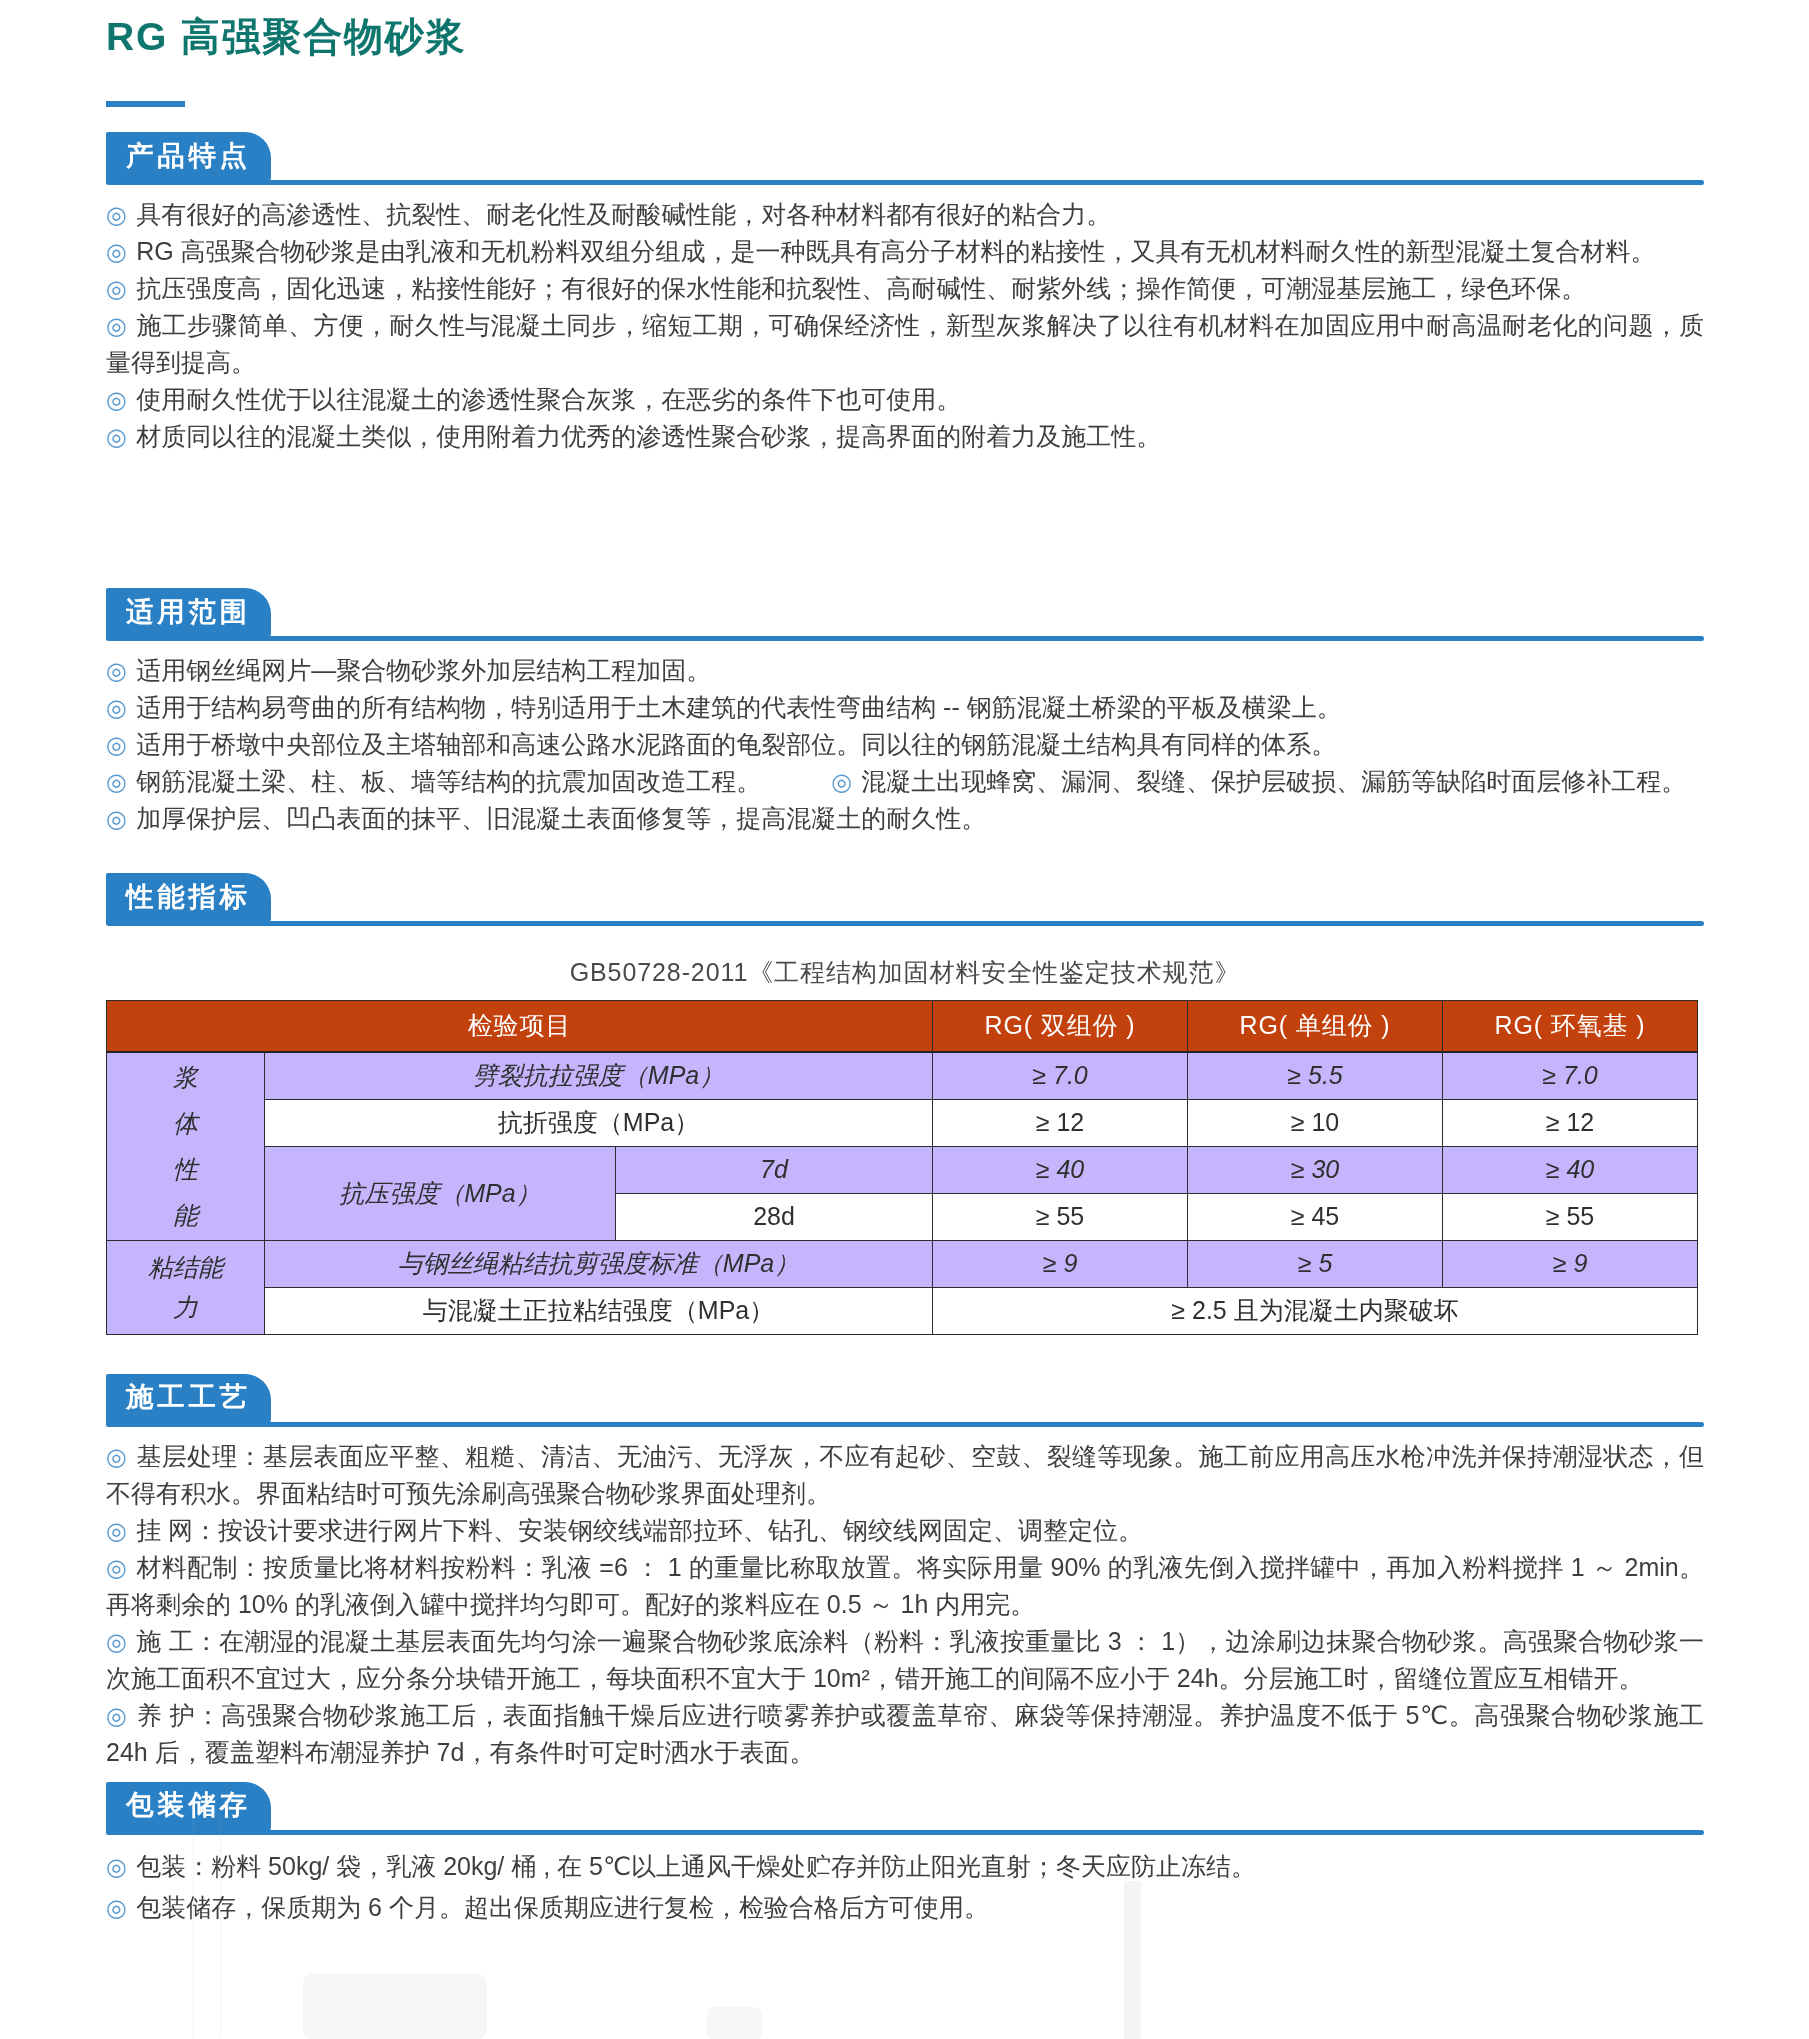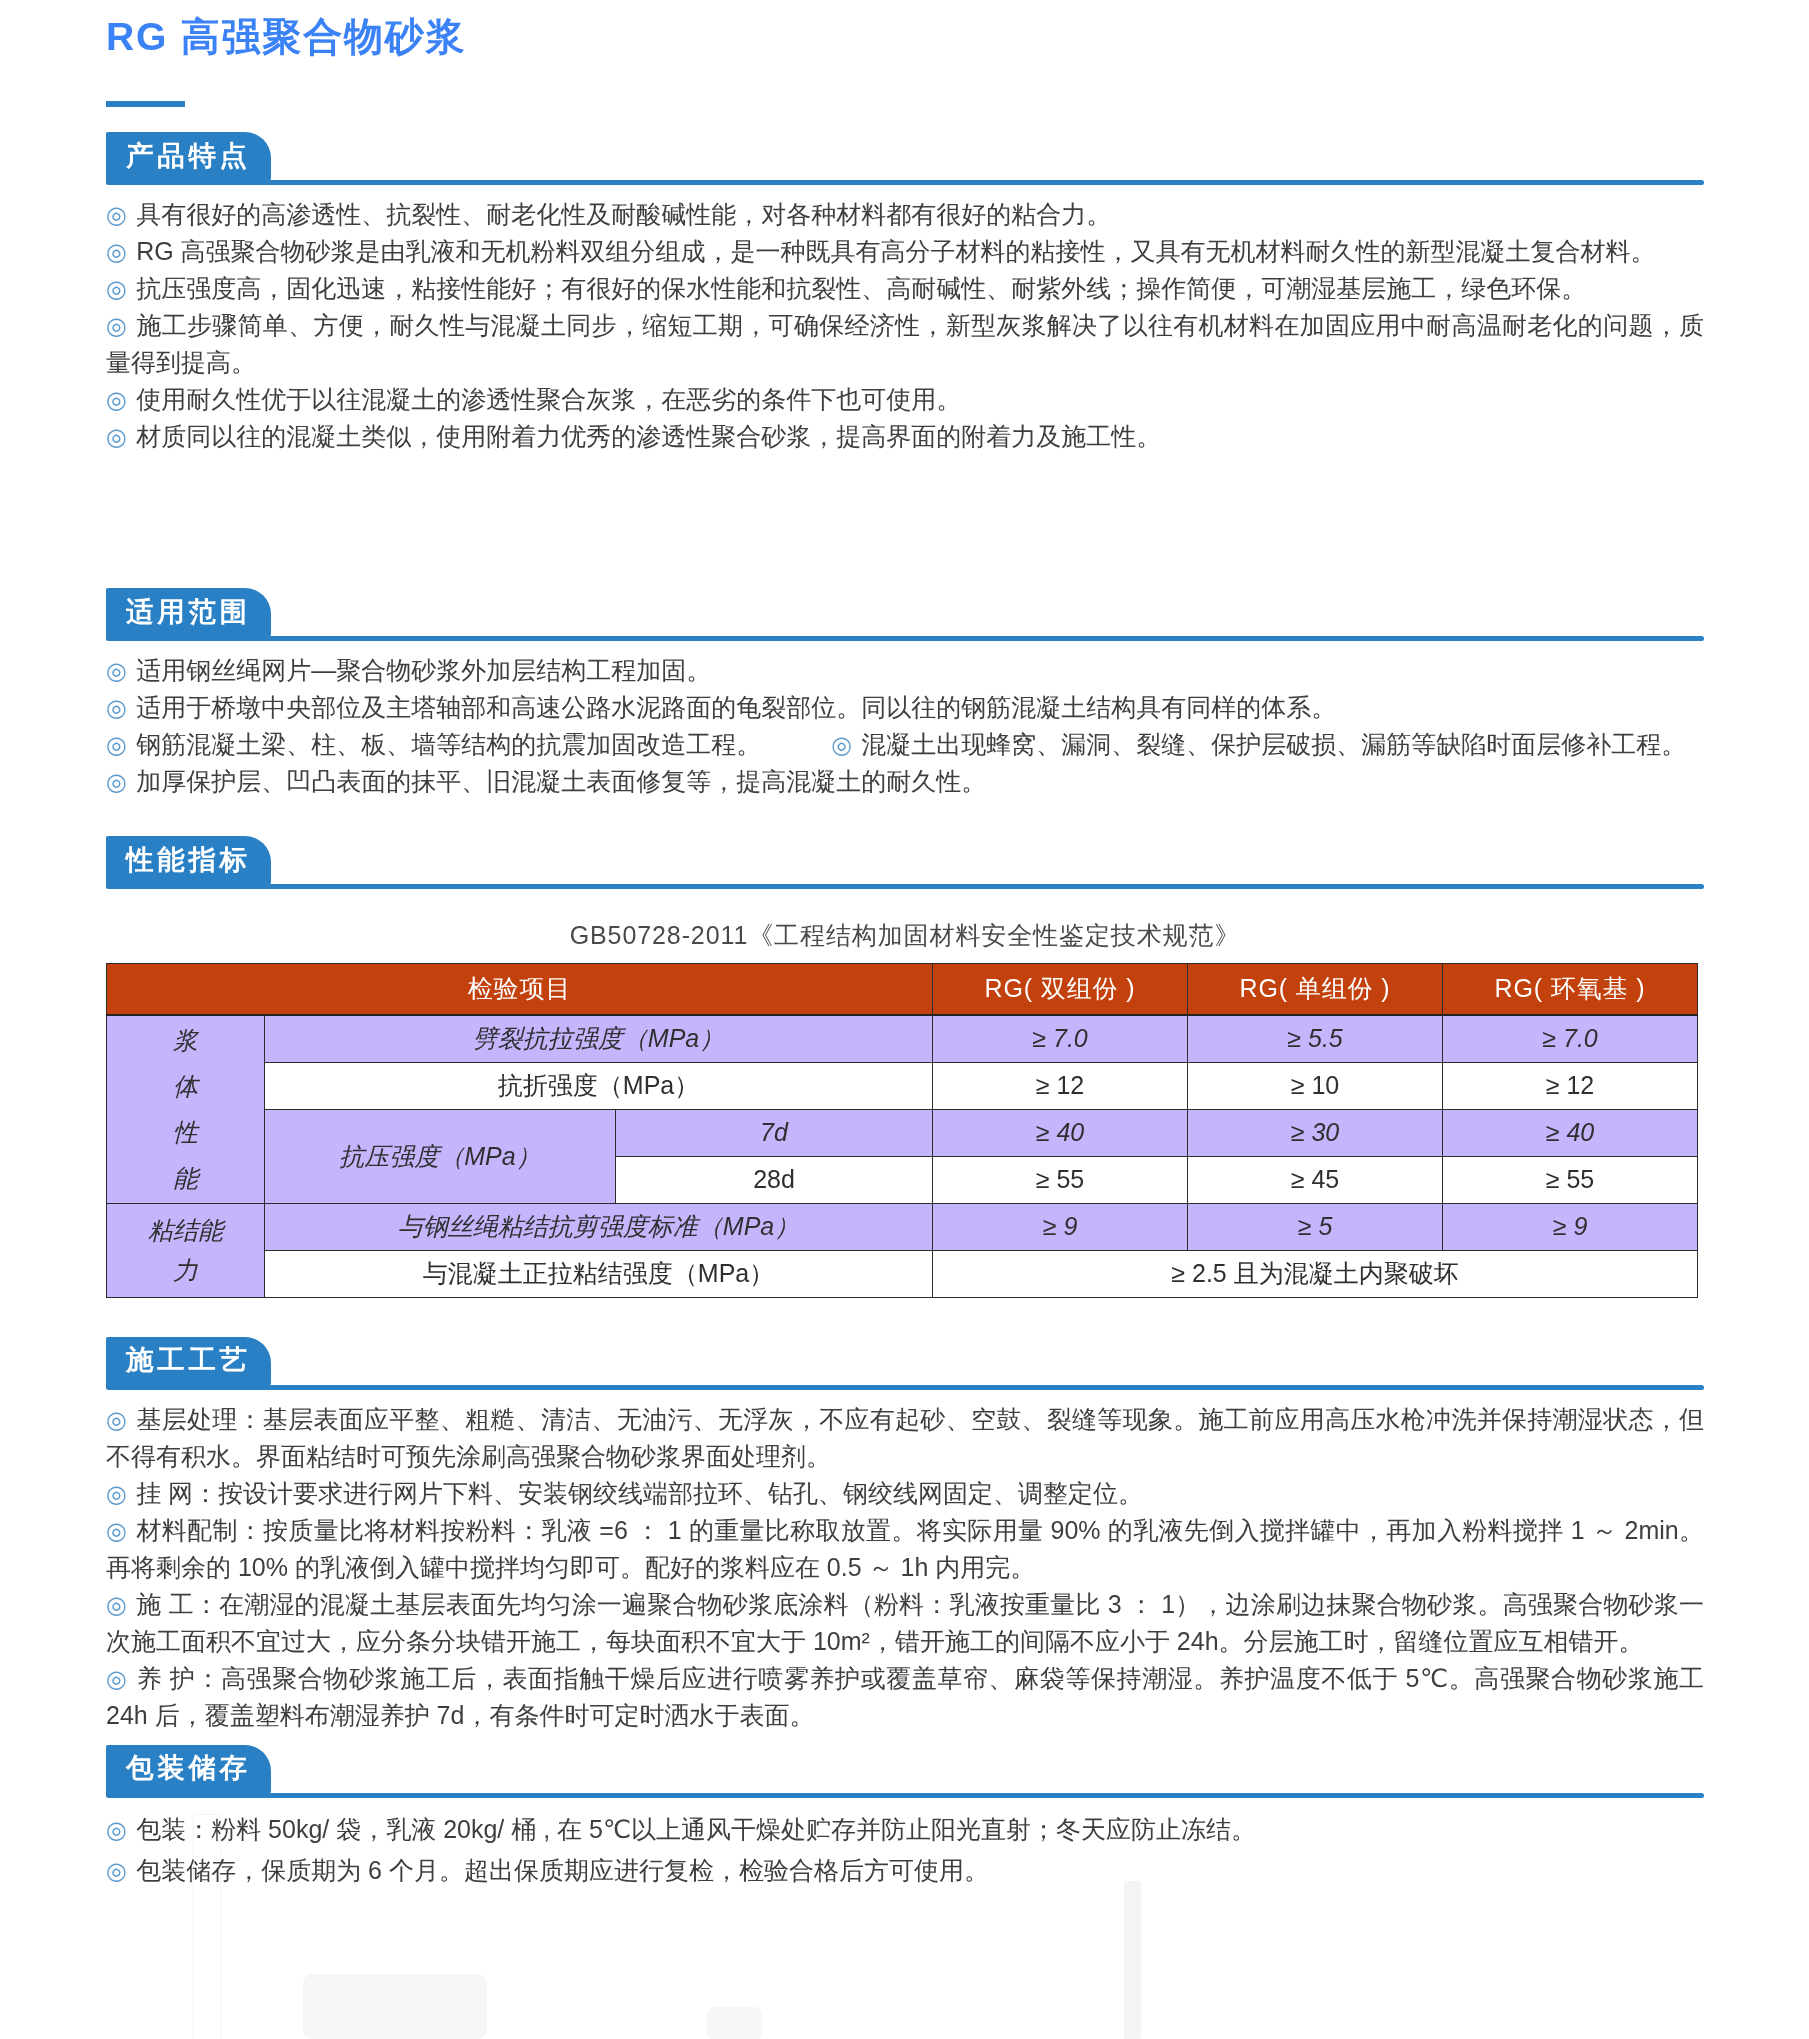--- a/index.html
+++ b/index.html
@@ -10,21 +10,21 @@
     overflow:hidden;
     font-family:"Liberation Sans","DejaVu Sans",sans-serif;
     color:#3e3e3e;
   }
   .content{margin-left:106px;width:1598px;}
 
   
   .doc-title{
     margin:0;padding-top:14.7px;
     font-size:39px;line-height:44px;font-weight:700;
-    letter-spacing:1.8px;color:#3b82f6;
+    letter-spacing:1.8px;color:#0f766e;
   }
   .title-underline{width:79px;height:6.4px;background:#2a80c5;margin-top:42px;}
 
   
   .sec-head{position:relative;height:52px;}
   .sec-rule{position:absolute;left:0;right:0;bottom:0;height:4.6px;background:#2a80c5;border-radius:2.8px;}
   .sec-badge{
     position:absolute;left:0;bottom:1.8px;
     min-width:152px;height:51px;
     background:#2a80c5;border-radius:1.8px 26px 5.5px 1.8px;
@@ -96,20 +96,21 @@
       <p><span class="bullet">◎</span><span>使用耐久性优于以往混凝土的渗透性聚合灰浆，在恶劣的条件下也可使用。</span></p>
       <p><span class="bullet">◎</span><span>材质同以往的混凝土类似，使用附着力优秀的渗透性聚合砂浆，提高界面的附着力及施工性。</span></p>
     </div>
 
     <div class="sec-head mt-scope">
       <div class="sec-rule"></div>
       <div class="sec-badge">适用范围</div>
     </div>
     <div class="blist">
       <p><span class="bullet">◎</span><span>适用钢丝绳网片—聚合物砂浆外加层结构工程加固。</span></p>
+      <p><span class="bullet">◎</span><span>适用于结构易弯曲的所有结构物，特别适用于土木建筑的代表性弯曲结构 -- 钢筋混凝土桥梁的平板及横梁上。</span></p>
       <p><span class="bullet">◎</span><span>适用于桥墩中央部位及主塔轴部和高速公路水泥路面的龟裂部位。同以往的钢筋混凝土结构具有同样的体系。</span></p>
       <p><span class="bullet">◎</span><span>钢筋混凝土梁、柱、板、墙等结构的抗震加固改造工程。</span><span class="bullet inline-gap">◎</span><span>混凝土出现蜂窝、漏洞、裂缝、保护层破损、漏筋等缺陷时面层修补工程。</span></p>
       <p><span class="bullet">◎</span><span>加厚保护层、凹凸表面的抹平、旧混凝土表面修复等，提高混凝土的耐久性。</span></p>
     </div>
 
     <div class="sec-head mt-perf">
       <div class="sec-rule"></div>
       <div class="sec-badge">性能指标</div>
     </div>
     <div class="tbl-caption">GB50728-2011《工程结构加固材料安全性鉴定技术规范》</div>

